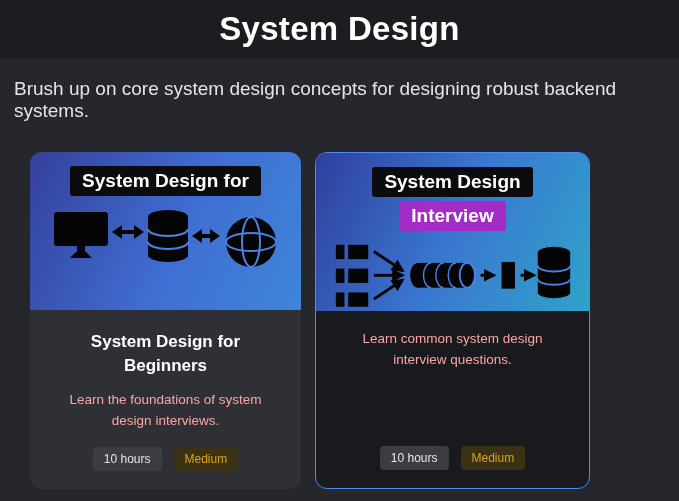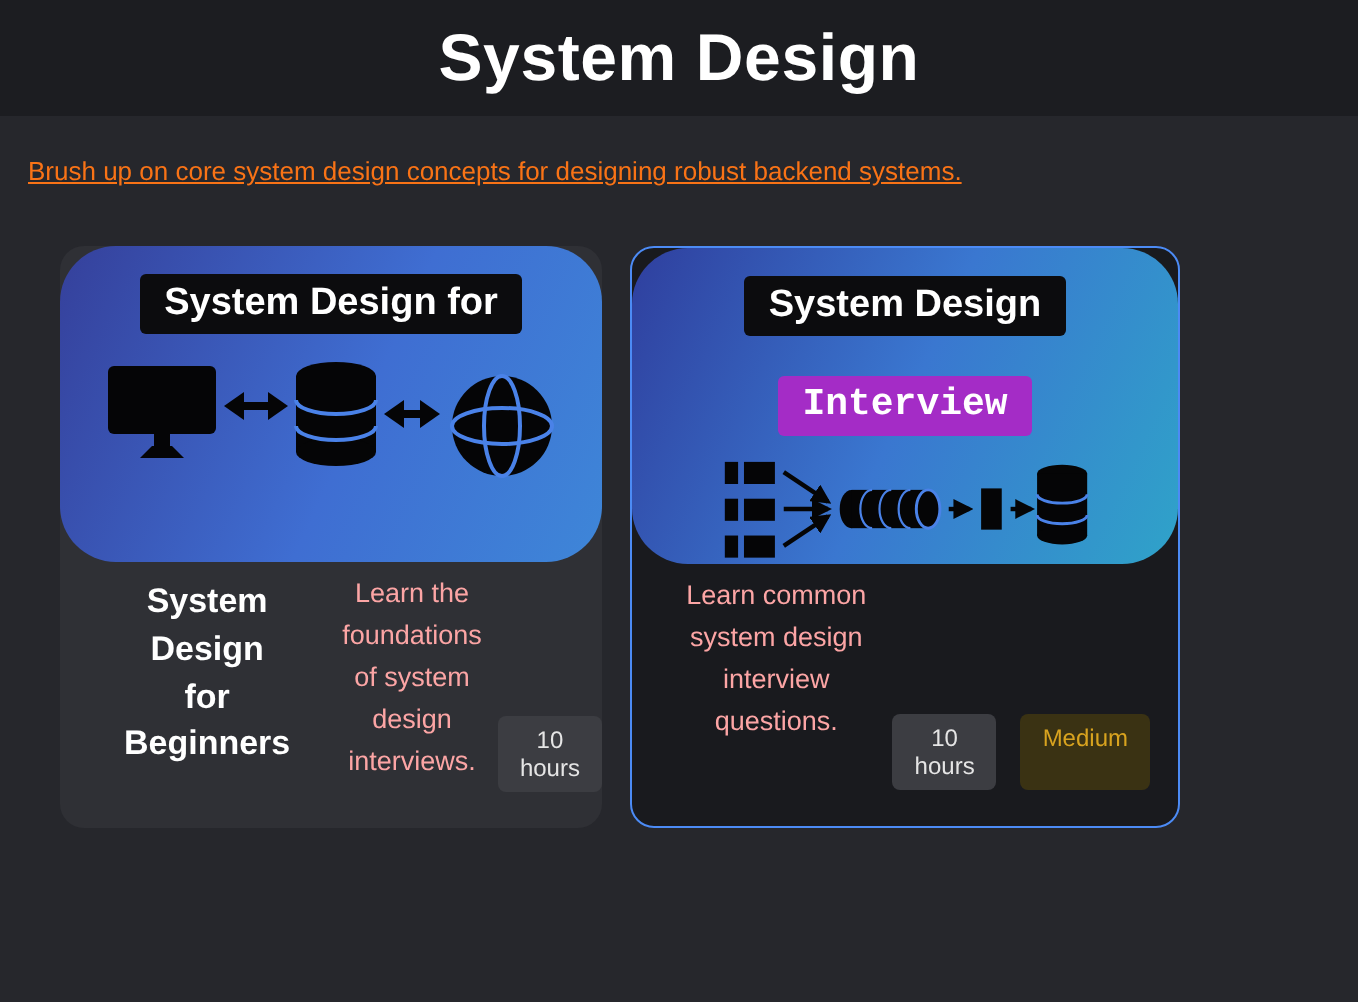--- a/index.html
+++ b/index.html
@@ -16,23 +16,22 @@
     align-items: center;
     justify-content: center;
   }
   .page-title {
     font-size: 33px;
     font-weight: 700;
     letter-spacing: 0.3px;
   }
   .page-subtitle {
     margin: 20px 0 0 14px;
-    font-size: 13px;
-    color: #f97316;
-    text-decoration: underline;
+    font-size: 19px;
+    color: #e5e5e5;
   }
   .cards {
     display: flex;
     gap: 14px;
     margin: 30px 0 0 30px;
   }
   .card {
     width: 271px;
     border-radius: 12px;
     overflow: hidden;
@@ -45,42 +44,41 @@
     background: #191a1e;
     border: 1px solid #4c8bf5;
     width: 275px;
   }
   .banner {
     height: 158px;
     display: flex;
     flex-direction: column;
     align-items: center;
     padding-top: 14px;
-    border-radius: 28px;
   }
   .banner-left  { background: linear-gradient(115deg, #35409b 0%, #3f6ed2 55%, #3e86d8 100%); }
   .banner-right { background: linear-gradient(115deg, #2f3f9e 0%, #3a77d0 50%, #2fa3c9 100%); }
   .pill {
     display: inline-block;
     font-weight: 700;
     font-size: 19px;
     color: #ffffff;
     padding: 3px 12px;
     border-radius: 3px;
     line-height: 1.25;
   }
   .pill-black { background: #0c0c0e; }
   .pill-green { background: #2e9e44; margin-top: 4px; }
-  .pill-purple { background: #a42cc6; margin-top: 20px; font-family: Liberation Mono, monospace; }
+  .pill-purple { background: #a42cc6; margin-top: 4px; }
   .illus { margin-top: 10px; }
   .card-body {
-    padding: 6px 14px 18px;
+    padding: 18px 14px 18px;
     text-align: center;
     display: flex;
-    flex-direction: row;
+    flex-direction: column;
     flex: 1;
   }
   .card-title {
     font-size: 17px;
     font-weight: 700;
     line-height: 1.4;
     margin: 2px 18px 12px;
   }
   .card-desc {
     font-size: 13.5px;

